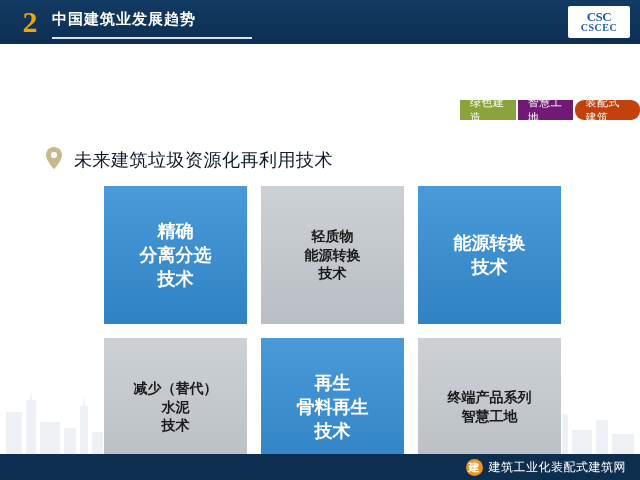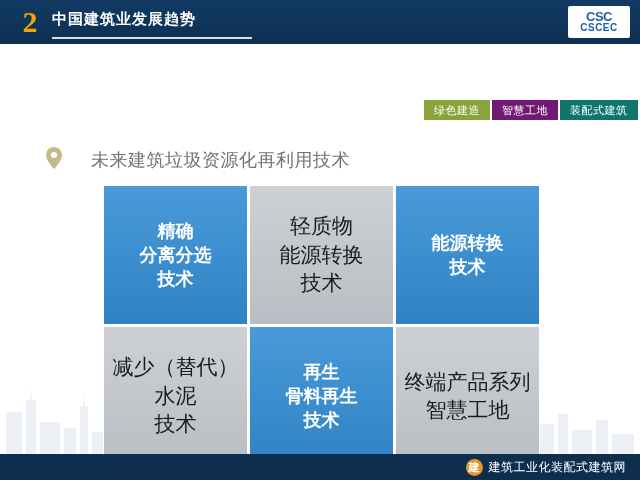--- a/index.html
+++ b/index.html
@@ -61,20 +61,21 @@
   .logo-box {
     position: absolute;
     right: 10px; top: 6px;
     width: 62px; height: 32px;
     background: #ffffff;
     border-radius: 2px;
     display: flex;
     flex-direction: column;
     align-items: center;
     justify-content: center;
+    font-family: Liberation Serif, serif;
   }
   .logo-mark {
     font-size: 13px;
     font-weight: bold;
     color: #1f5fa6;
     line-height: 12px;
     letter-spacing: -0.5px;
   }
   .logo-sub {
     font-size: 10px;
@@ -110,47 +111,47 @@
   .tab {
     height: 20px;
     padding: 0 10px;
     font-size: 11px;
     color: #ffffff;
     display: flex;
     align-items: center;
     justify-content: center;
     letter-spacing: 0.5px;
   }
-  .tab.active { background: #8aa33a; }
+  .tab.active { background: #8aa33a; margin-left: 36px; }
   .tab.t2 { background: #701a75; }
-  .tab.t3 { background: #0f766e; }
+  .tab.t3 { background: #c2410c; border-radius: 9px; }
 
   
   .pin-icon {
     position: absolute;
     left: 46px; top: 103px;
     width: 16px; height: 22px;
   }
   .section-title {
     position: absolute;
-    left: 91px; top: 104px;
+    left: 74px; top: 104px;
     font-size: 18px;
-    color: #737373;
+    color: #0f172a;
     letter-spacing: 0.5px;
   }
 
   
   .grid {
     position: absolute;
     left: 103px; top: 141px;
     width: 437px;
     display: grid;
     grid-template-columns: 145px 145px 145px;
     grid-template-rows: 140px 140px;
-    gap: 1px;
+    gap: 12px;
   }
   .cell {
     display: flex;
     align-items: center;
     justify-content: center;
     text-align: center;
     line-height: 1.35;
     border: 1px solid #ffffff;
     box-sizing: border-box;
     padding: 4px;
@@ -163,22 +164,22 @@
     background: #3a8fce;
     background: linear-gradient(to bottom, #4a9ad8 0%, #2f82c4 100%);
     color: #ffffff;
     font-weight: bold;
     font-size: 18px;
   }
   .cell-grey {
     background: #c3c7cc;
     background: linear-gradient(to bottom, #cdd1d5 0%, #b9bec4 100%);
     color: #1a1a1a;
-    font-weight: normal;
-    font-size: 21px;
+    font-weight: bold;
+    font-size: 14px;
   }
 
   
   .footer-band {
     position: absolute;
     left: 0; bottom: 0;
     width: 640px; height: 26px;
     background: #0e2e50;
   }
   .wm {

